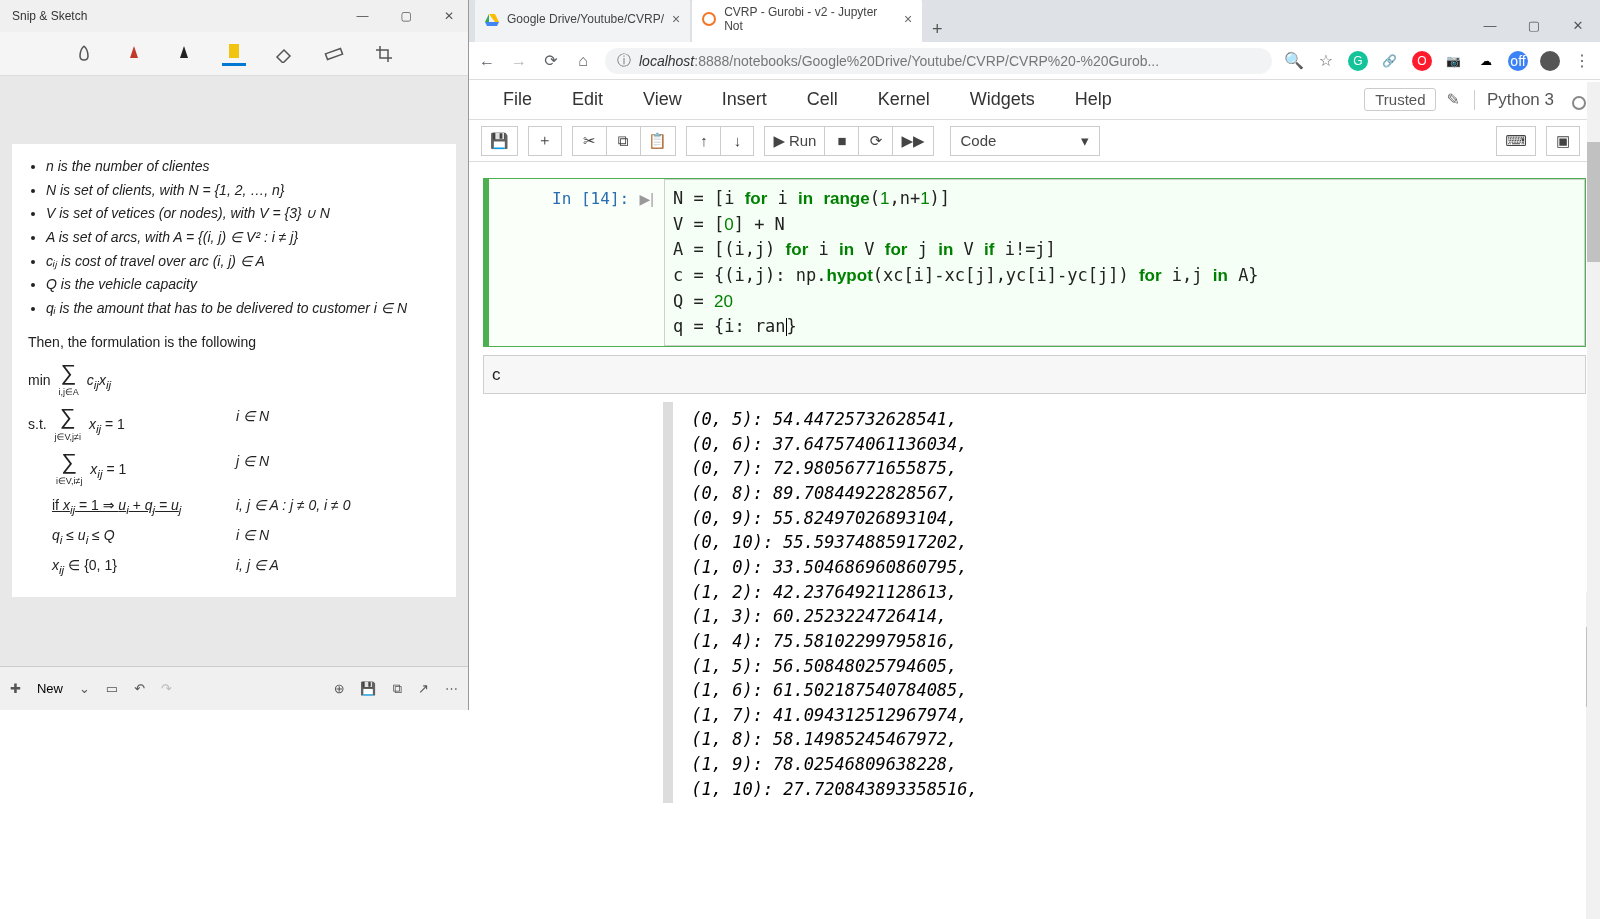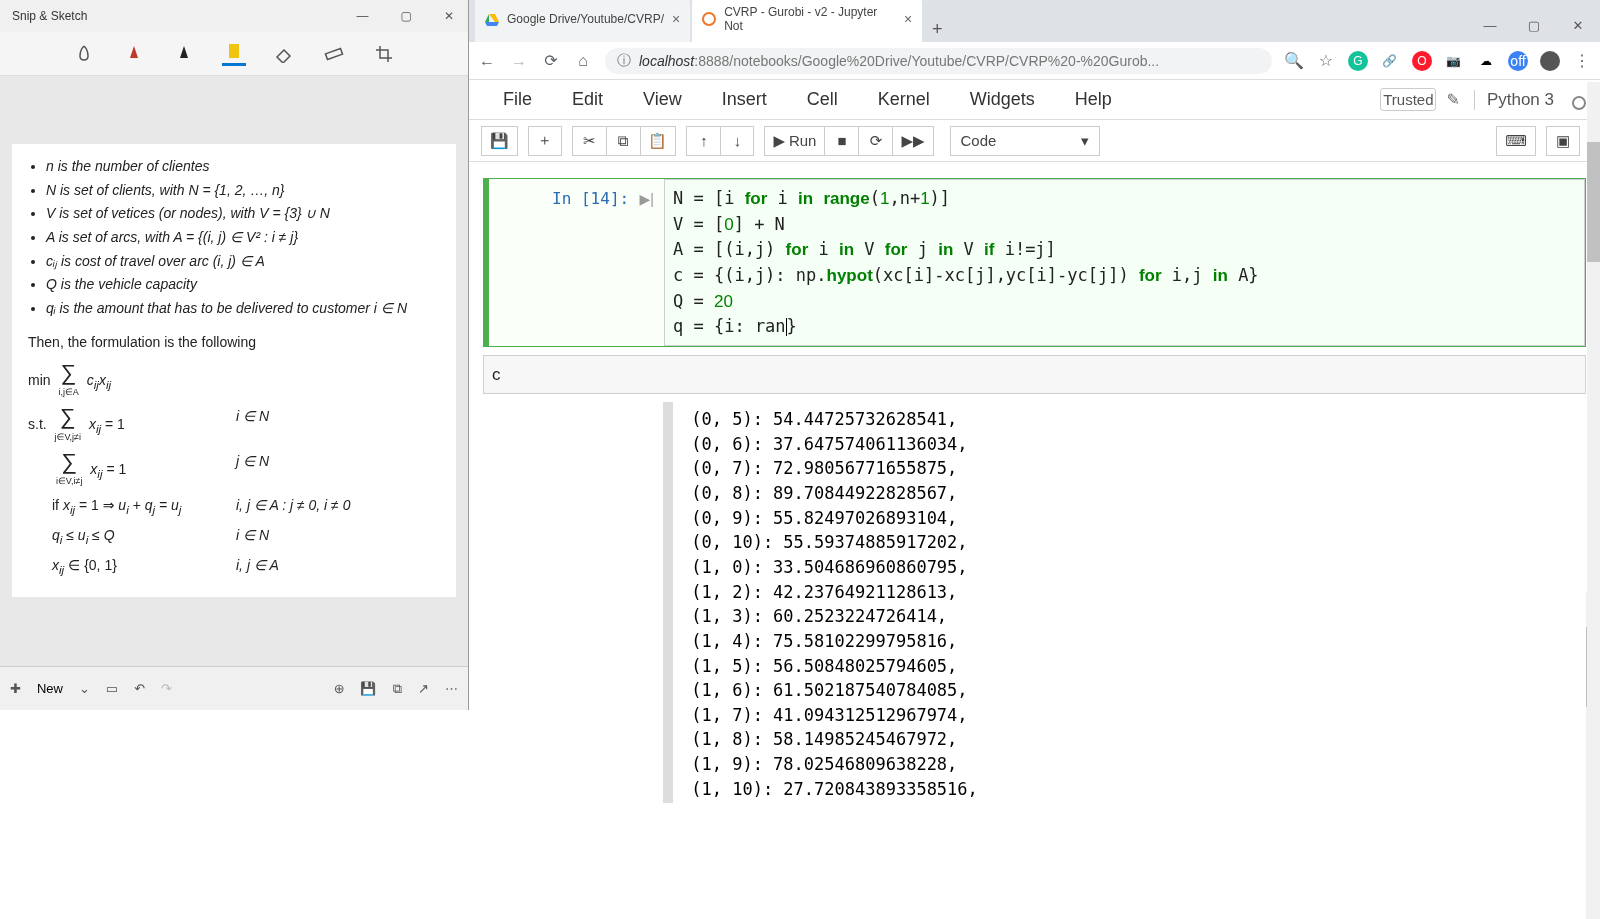--- a/index.html
+++ b/index.html
@@ -47,21 +47,21 @@
 .omnibox .host { color: #333; font-style: italic; }
 .omnibox .scheme { color: #777; }
 .omnibox .path { color: #777; }
 .addr-right { display: flex; align-items: center; gap: 12px; }
 .ext-ico { width: 20px; height: 20px; display: flex; align-items: center; justify-content: center; border-radius: 50%; font-size: 12px; }
 
 
 .jup-menubar { height: 40px; display: flex; align-items: center; padding: 0 14px; font-size: 18px; color: #333; border-bottom: 1px solid #ddd; }
 .jup-menubar .menu-item { padding: 0 20px; cursor: pointer; }
 .jup-menubar .spacer { flex: 1; }
-.trusted { border: 1px solid #ccc; border-radius: 3px; padding: 2px 2px; font-size: 15px; color: #555; margin-right: 10px; }
+.trusted { border: 1px solid #ccc; border-radius: 3px; padding: 2px 10px; font-size: 15px; color: #555; margin-right: 10px; }
 .edit-ico { font-size: 16px; color: #666; margin-right: 14px; }
 .kernel-name { font-size: 17px; color: #555; border-left: 1px solid #ccc; padding-left: 12px; display: flex; align-items: flex-end; gap: 18px; }
 .kernel-circle { width: 14px; height: 14px; border: 2px solid #888; border-radius: 50%; }
 
 .jup-toolbar { height: 42px; display: flex; align-items: center; padding: 0 12px; gap: 2px; border-bottom: 1px solid #ddd; }
 .tbtn { border: 1px solid #ccc; background: #fff; height: 30px; min-width: 34px; display: flex; align-items: center; justify-content: center; font-size: 15px; color: #444; cursor: pointer; padding: 0 8px; }
 .tbtn-group { display: flex; margin-right: 8px; }
 .tbtn-group .tbtn:not(:last-child) { border-right: none; }
 .run-btn { font-size: 15px; gap: 4px; }
 .cell-type { border: 1px solid #ccc; height: 30px; width: 150px; display: flex; align-items: center; justify-content: space-between; padding: 0 10px; font-size: 15px; color: #444; cursor: pointer; margin-left: 6px; }
@@ -74,21 +74,21 @@
 .prompt { font-family: monospace; font-size: 16px; color: #2a6db0; }
 .prompt-run { color: #999; font-size: 14px; margin-left: 6px; }
 .code-area { flex: 1; background: #f7f7f7; border: 1px solid #cfcfcf; padding: 6px 8px; font-family: "Consolas", monospace; font-size: 17px; white-space: pre; line-height: 1.45; color: #222; overflow-x: hidden; }
 .cell.selected .code-area { background: #f6fff6; }
 .code-area .kw-cf { color: #008000; font-weight: bold; }
 .code-area .num { color: #008000; }
 .code-area .builtin { color: #008000; font-weight: bold; }
 
 .output-cell { display: flex; }
 .output-cell .prompt-bar { width: 180px; }
-.output-area { flex: 1; background: #fff; font-family: "Consolas", monospace; font-size: 17px; white-space: pre; line-height: 1.45; padding: 2px 8px; border-left: 10px solid #ddd; position: relative; max-height: 420px; overflow: hidden; }
+.output-area { flex: 1; background: #fff; font-family: "Consolas", monospace; font-size: 17px; white-space: pre; line-height: 1.45; padding: 2px 8px; border-left: 10px solid #ddd; position: relative; max-height: 420px; overflow: hidden; font-style: italic; }
 .output-area .partial-top { color: #333; margin-top: -22px; }
 .out-scrollbar { position: absolute; right: 0; top: 430px; width: 14px; height: 420px; background: #f0f0f0; }
 .out-scroll-thumb { position: absolute; right: 0; top: 465px; width: 14px; height: 80px; background: #c0c0c0; }
 .page-scrollbar { position: absolute; right: 0; top: 82px; bottom: 0; width: 13px; background: #f1f1f1; }
 .page-thumb { position: absolute; top: 60px; width: 13px; height: 120px; background: #c1c1c1; }
 
 .cursor-caret { display: inline-block; width: 0; border-right: 1px solid #000; height: 18px; vertical-align: middle; }
 </style>
 </head>
 <body>
@@ -160,21 +160,21 @@
         <div class="row">
           <div class="lhs"><span>s.t.</span>
             <span class="sum"><span class="sigma">∑</span><span class="sub">j∈V,j≠i</span></span> <i>x<sub>ij</sub></i> = 1</div>
           <div class="rhs"><i>i ∈ N</i></div>
         </div>
         <div class="row">
           <div class="lhs" style="padding-left:24px;"><span class="sum"><span class="sigma">∑</span><span class="sub">i∈V,i≠j</span></span> <i>x<sub>ij</sub></i> = 1</div>
           <div class="rhs"><i>j ∈ N</i></div>
         </div>
         <div class="row">
-          <div class="lhs" style="padding-left:24px;">if <i>x<sub>ij</sub></i> = 1 ⇒ <i>u<sub>i</sub> + q<sub>j</sub> = u<sub>j</sub></i></div>
+          <div class="lhs" style="padding-left:24px;text-decoration:underline;">if <i>x<sub>ij</sub></i> = 1 ⇒ <i>u<sub>i</sub> + q<sub>j</sub> = u<sub>j</sub></i></div>
           <div class="rhs"><i>i, j ∈ A : j ≠ 0, i ≠ 0</i></div>
         </div>
         <div class="row">
           <div class="lhs" style="padding-left:24px;"><i>q<sub>i</sub> ≤ u<sub>i</sub> ≤ Q</i></div>
           <div class="rhs"><i>i ∈ N</i></div>
         </div>
         <div class="row">
           <div class="lhs" style="padding-left:24px;"><i>x<sub>ij</sub></i> ∈ {0, 1}</div>
           <div class="rhs"><i>i, j ∈ A</i></div>
         </div>

